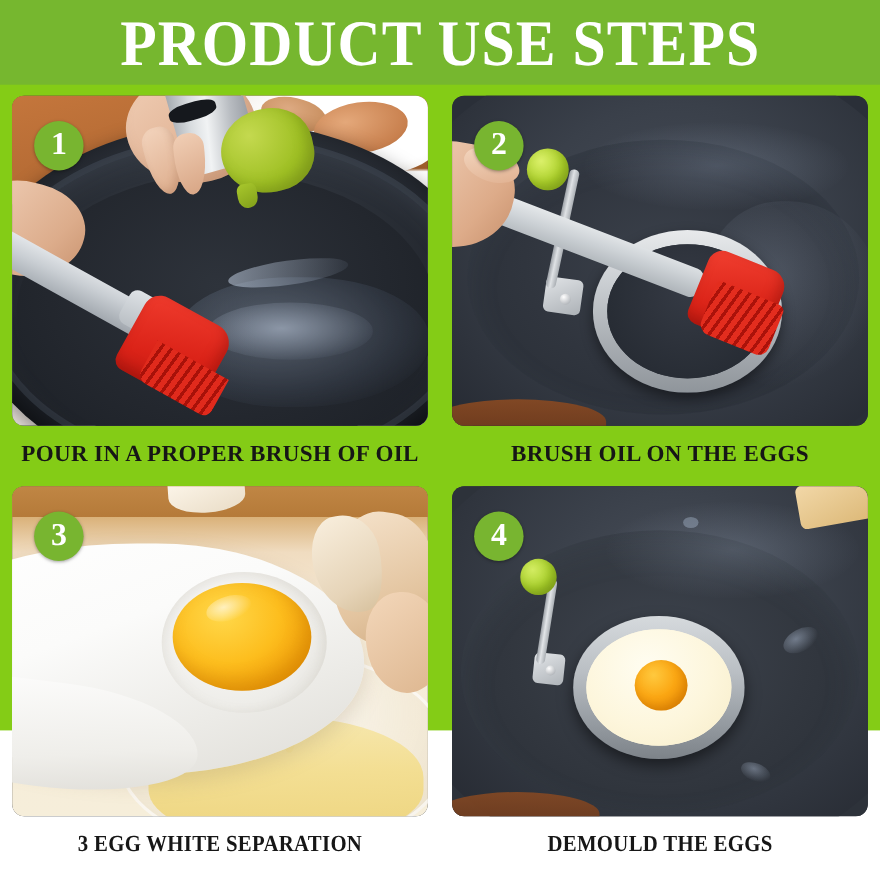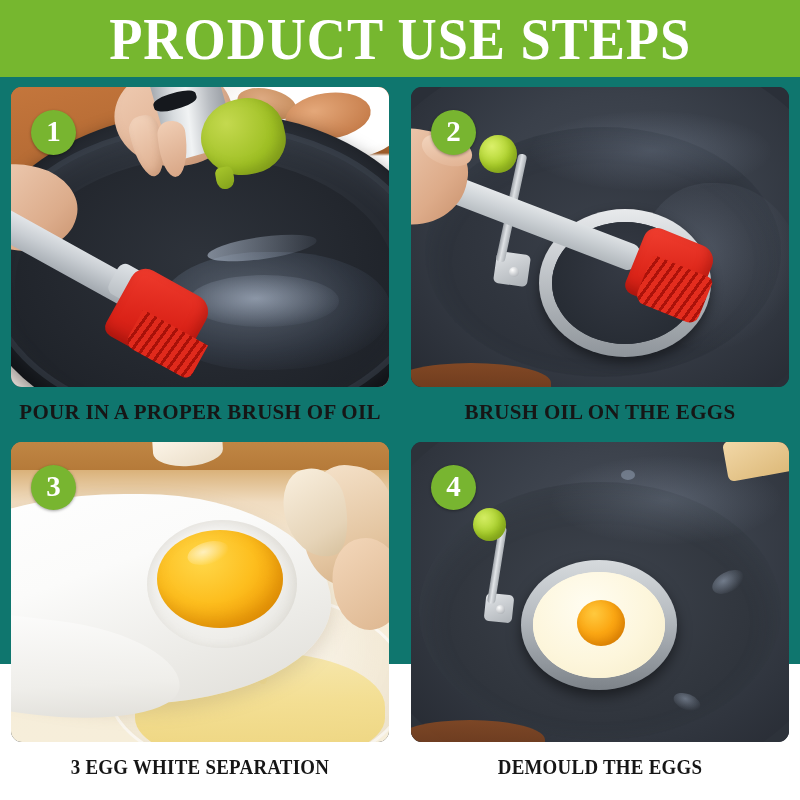--- a/index.html
+++ b/index.html
@@ -9,21 +9,21 @@
     height: 800px;
     overflow: hidden;
     background: #ffffff;
     font-family: "Liberation Serif", "DejaVu Serif", serif;
   }
 
   .page {
     position: relative;
     width: 800px;
     height: 664px;
-    background: #0f766e;
+    background: #84cc16;
   }
 
   
   .header-banner {
     position: absolute;
     left: 0; top: 0;
     width: 800px;
     height: 77px;
     background: #76b72f;
     display: flex;

